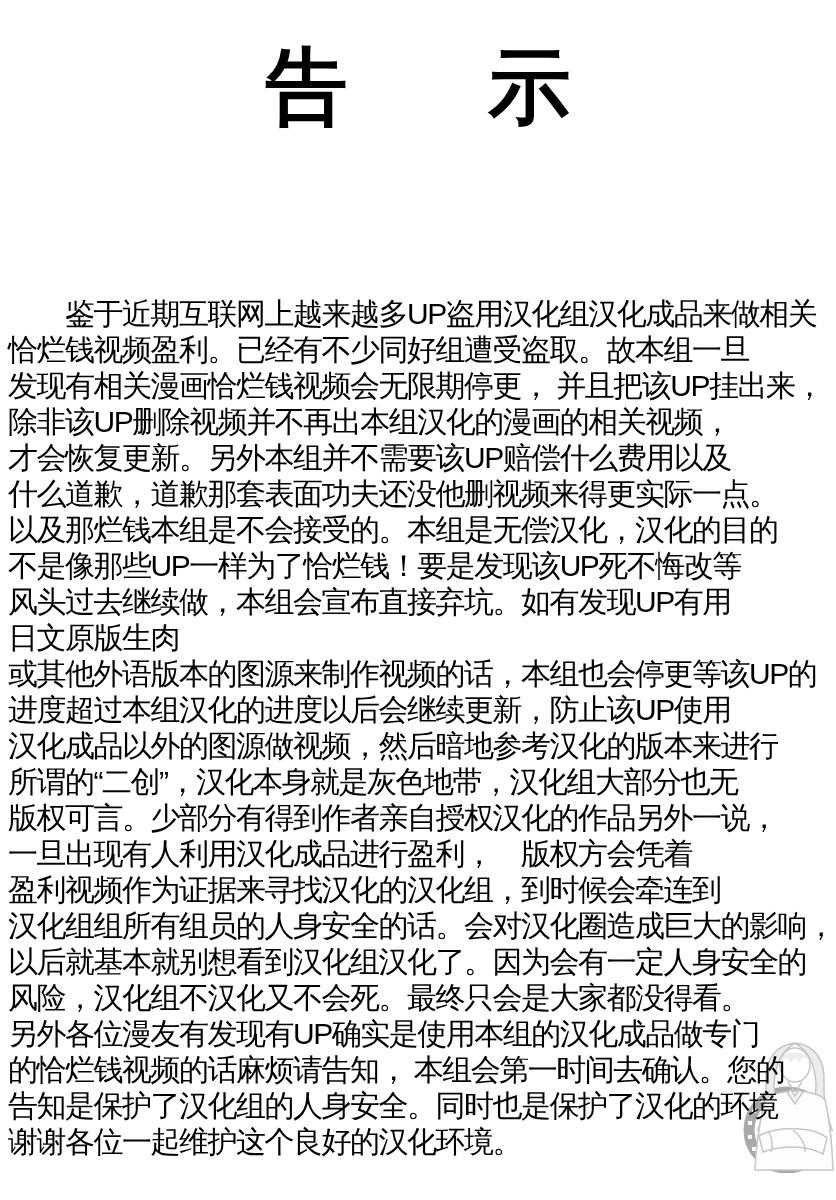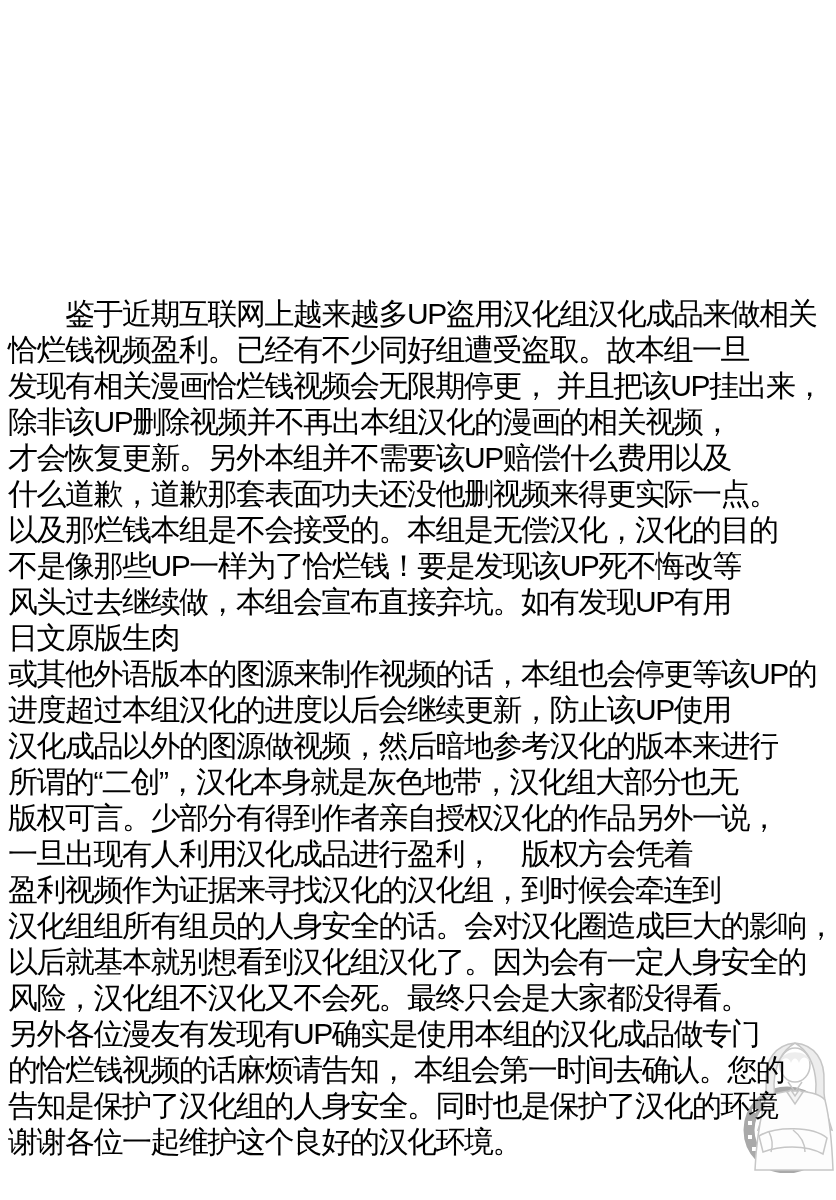--- a/index.html
+++ b/index.html
@@ -47,20 +47,21 @@
     left: 735px; top: 1040px;
     width: 101px; height: 133px;
     z-index: 1;
   }
 </style>
 </head>
 <body style="background: rgb(255, 255, 255);">
 
 <div class="page">
 
+  <h1 class="notice-title">告 示</h1>
 
   <div class="notice-body"><div class="body-line">　　鉴于近期互联网上越来越多UP盗用汉化组汉化成品来做相关</div><div class="body-line">恰烂钱视频盈利。已经有不少同好组遭受盗取。故本组一旦</div><div class="body-line">发现有相关漫画恰烂钱视频会无限期停更， 并且把该UP挂出来，</div><div class="body-line">除非该UP删除视频并不再出本组汉化的漫画的相关视频，</div><div class="body-line">才会恢复更新。另外本组并不需要该UP赔偿什么费用以及</div><div class="body-line">什么道歉，道歉那套表面功夫还没他删视频来得更实际一点。</div><div class="body-line">以及那烂钱本组是不会接受的。本组是无偿汉化，汉化的目的</div><div class="body-line">不是像那些UP一样为了恰烂钱！要是发现该UP死不悔改等</div><div class="body-line">风头过去继续做，本组会宣布直接弃坑。如有发现UP有用</div><div class="body-line">日文原版生肉</div><div class="body-line">或其他外语版本的图源来制作视频的话，本组也会停更等该UP的</div><div class="body-line">进度超过本组汉化的进度以后会继续更新，防止该UP使用</div><div class="body-line">汉化成品以外的图源做视频，然后暗地参考汉化的版本来进行</div><div class="body-line">所谓的“二创”，汉化本身就是灰色地带，汉化组大部分也无</div><div class="body-line">版权可言。少部分有得到作者亲自授权汉化的作品另外一说，</div><div class="body-line">一旦出现有人利用汉化成品进行盈利，　版权方会凭着</div><div class="body-line">盈利视频作为证据来寻找汉化的汉化组，到时候会牵连到</div><div class="body-line">汉化组组所有组员的人身安全的话。会对汉化圈造成巨大的影响，</div><div class="body-line">以后就基本就别想看到汉化组汉化了。因为会有一定人身安全的</div><div class="body-line">风险，汉化组不汉化又不会死。最终只会是大家都没得看。</div><div class="body-line">另外各位漫友有发现有UP确实是使用本组的汉化成品做专门</div><div class="body-line">的恰烂钱视频的话麻烦请告知， 本组会第一时间去确认。您的</div><div class="body-line">告知是保护了汉化组的人身安全。同时也是保护了汉化的环境</div><div class="body-line">谢谢各位一起维护这个良好的汉化环境。</div></div>
 
   <div class="watermark">
     <svg width="101" height="133" viewBox="0 0 101 133" xmlns="http://www.w3.org/2000/svg">
 
       <g opacity="0.8">
         <circle cx="52" cy="90" r="38" fill="none" stroke-width="11" stroke="#949494"></circle>
         <g fill="#ffffff">
           <rect x="74" y="59" width="4" height="4"></rect>

